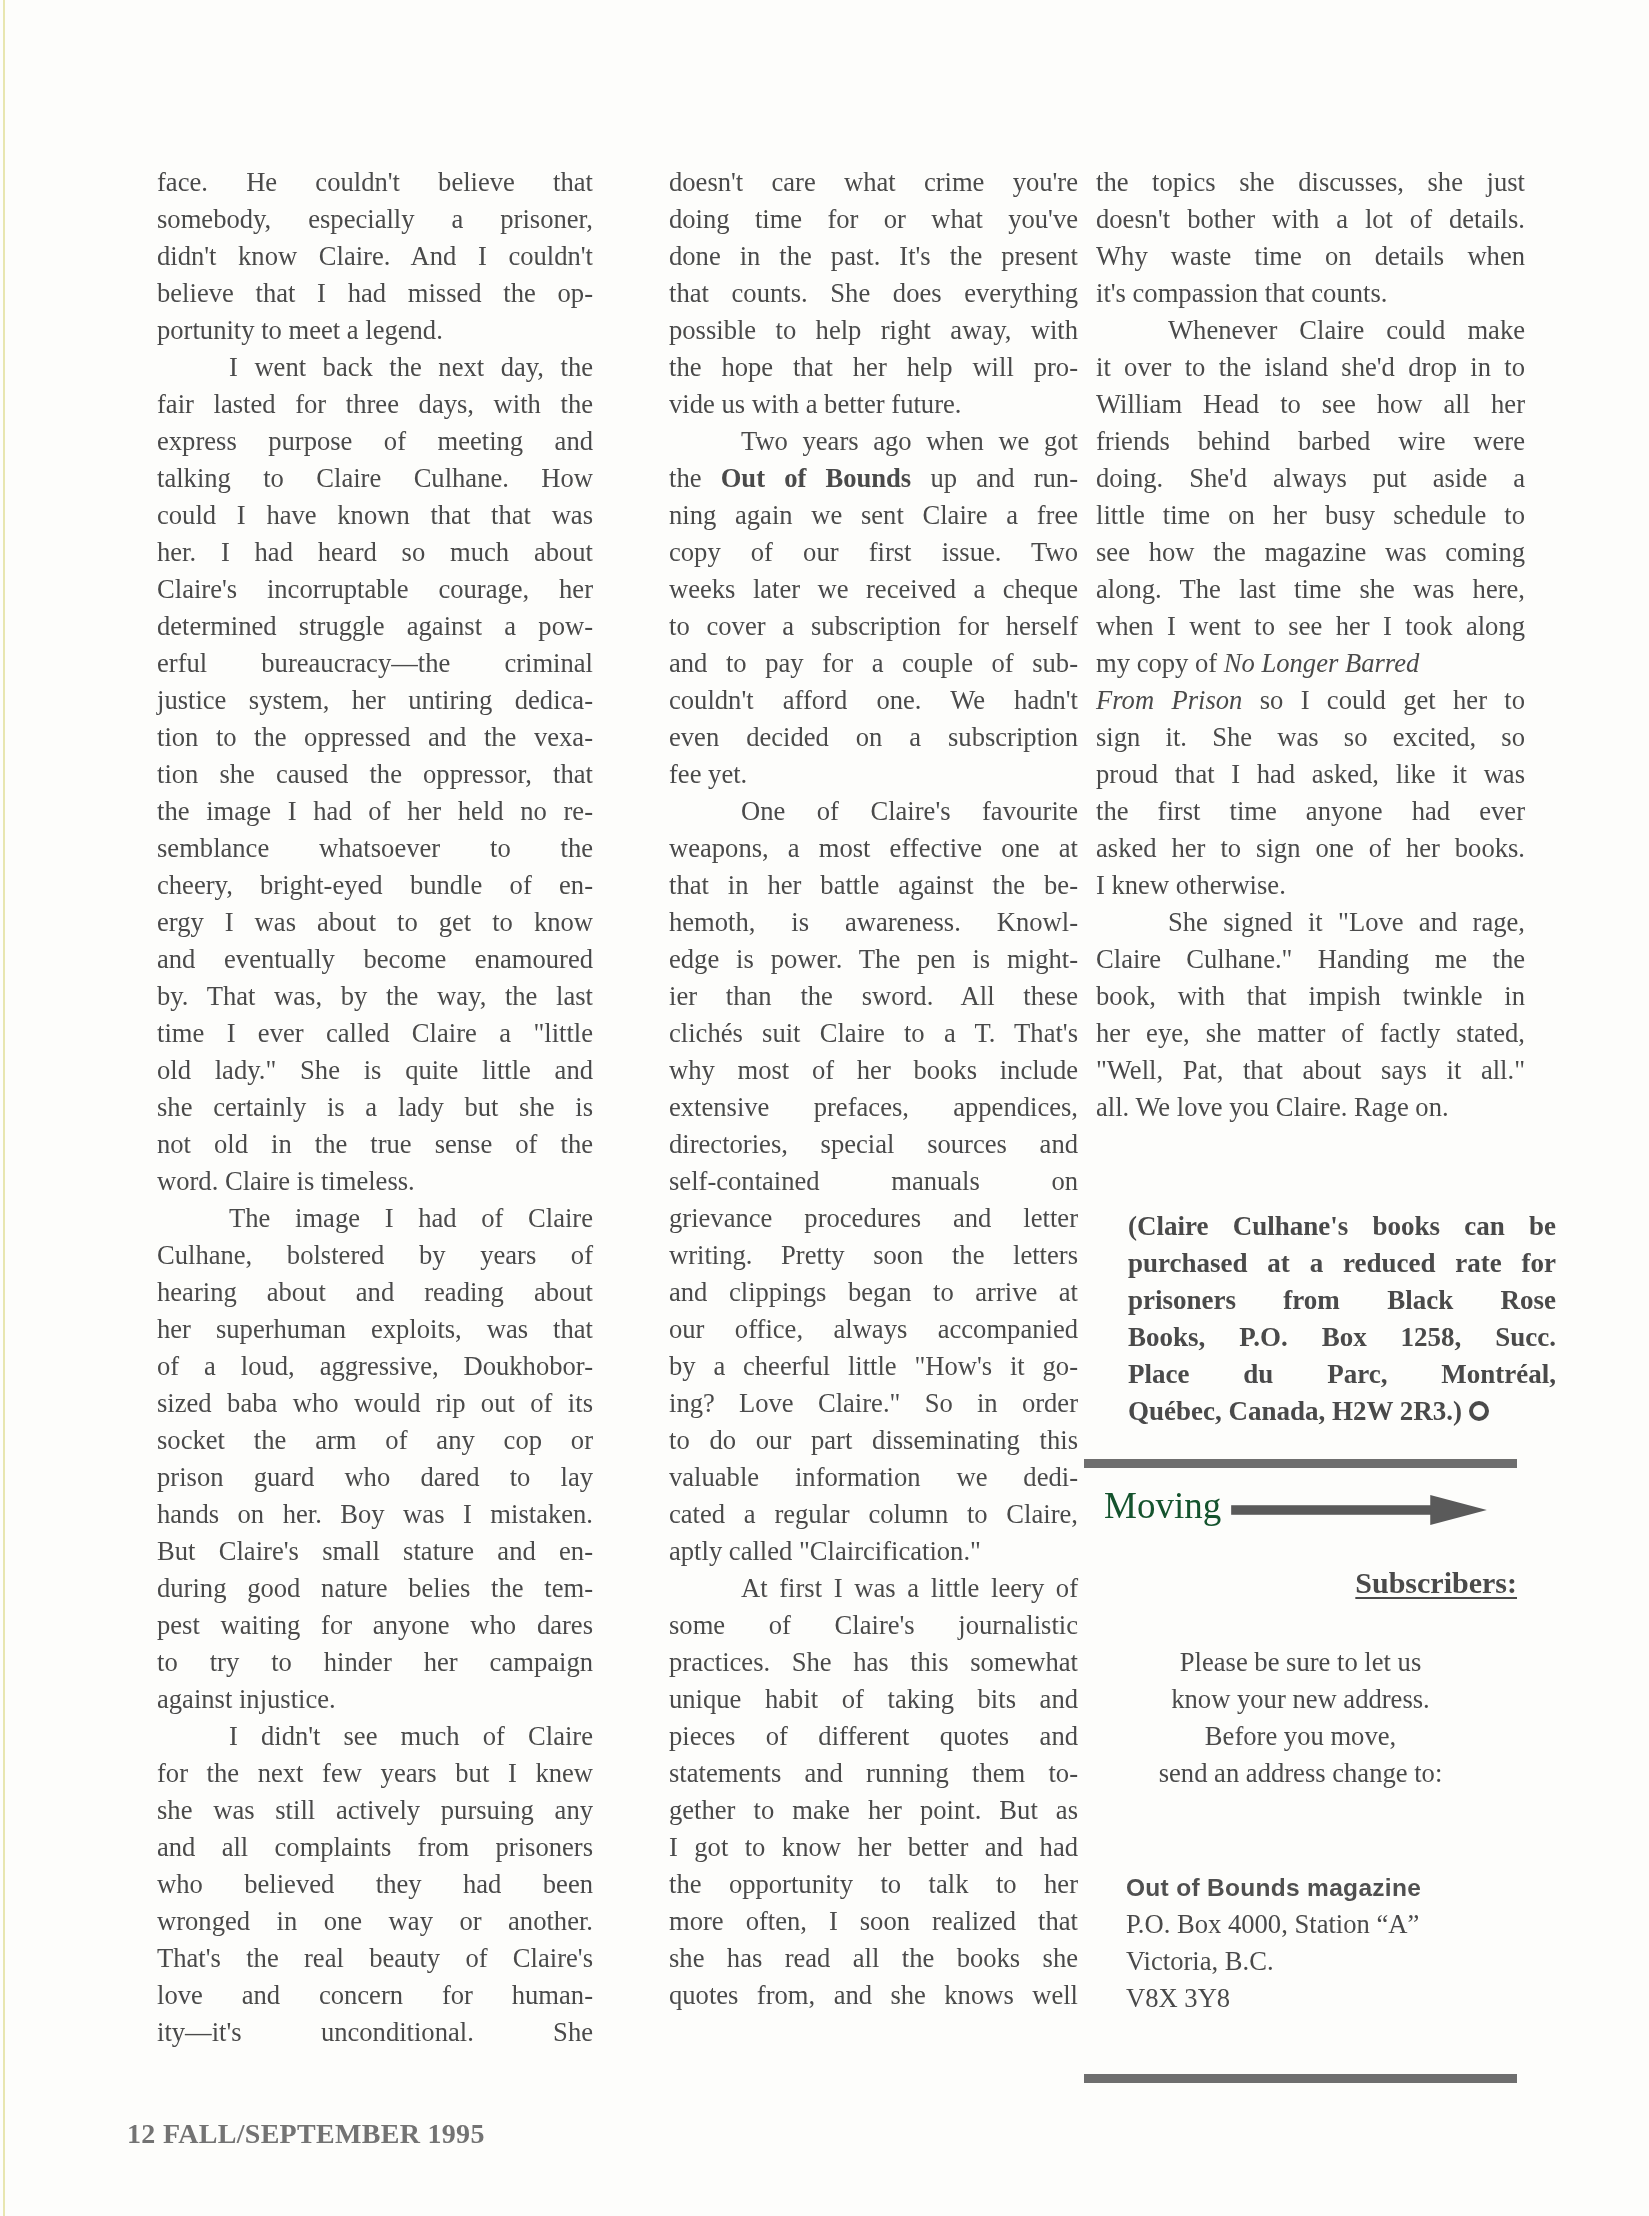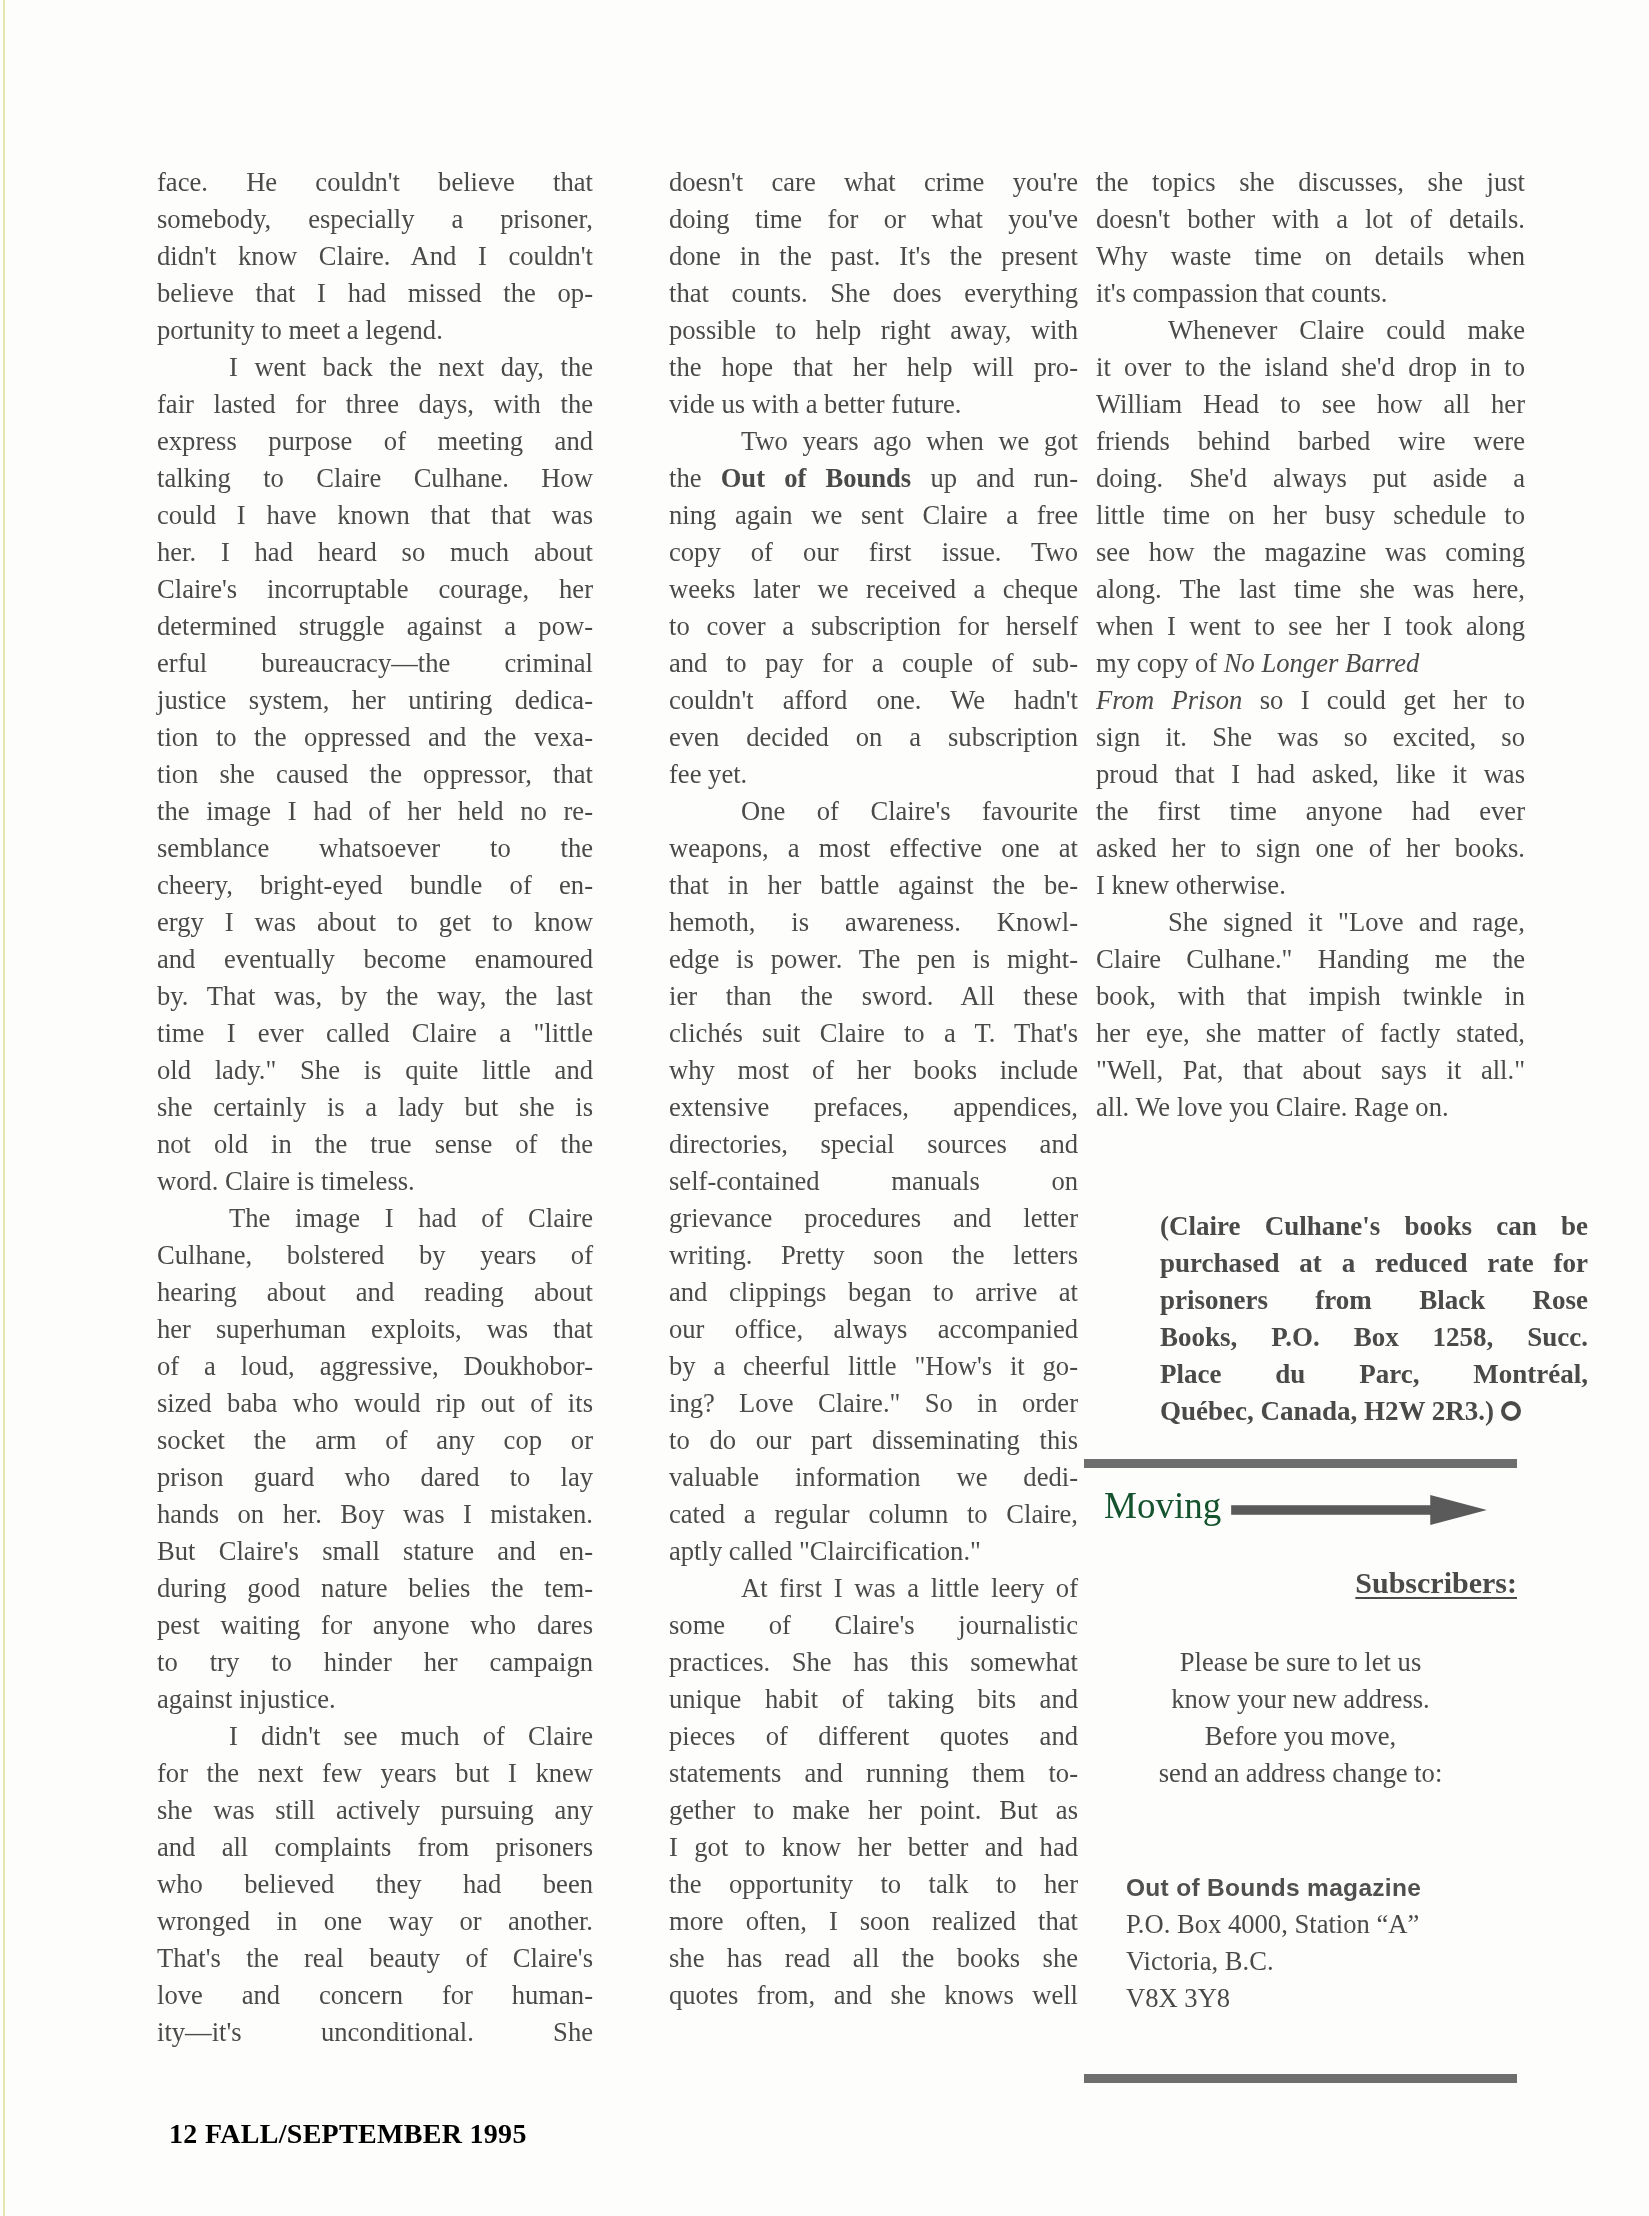--- a/index.html
+++ b/index.html
@@ -23,21 +23,21 @@
   }
   .col .ln.last { text-align-last: left; }
   .col .ln.indent { padding-left: 72px; }
   .col1 { left: 157px; width: 436px; }
   .col2 { left: 641px; width: 409px; margin-left: 28px; }
   .col3 { left: 1096px; width: 429px; }
   .b { font-weight: bold; }
   .i { font-style: italic; }
 
   .note {
-    position: absolute; left: 1160px; top: 1208px; width: 428px;
+    position: absolute; left: 1128px; top: 1208px; width: 428px;
     font-weight: bold; font-size: 27px; line-height: 37px;
   }
   .note .ln { display: block; white-space: nowrap; text-align: justify; text-align-last: justify; }
   .note .ln.last { text-align-last: left; }
   .end-mark {
     display: inline-block; width: 12.3px; height: 12.3px; border: 4.1px solid #4a4a4a;
     border-radius: 50%; vertical-align: -1.4px; margin-left: 6.8px;
   }
 
   .rule {
@@ -71,21 +71,21 @@
     font-size: 26.6px; line-height: 37px;
   }
   .addr .org {
     font-family: Liberation Sans, sans-serif; font-weight: bold; font-size: 24.5px;
     letter-spacing: 0.3px; display: block; color: #505050;
   }
   .addr .ln { display: block; }
 
   .footer {
     position: absolute; left: 127px; top: 2118px;
-    font-weight: bold; font-size: 28px; letter-spacing: 0.3px; color: #000000; margin-left: 42px;
+    font-weight: bold; font-size: 28px; letter-spacing: 0.3px; color: #737373;
   }
 </style>
 </head>
 <body>
 
 <div class="edge-line"></div>
 
 <div class="col col1" id="col1">
     <span class="ln">face.  He couldn't believe that</span>
     <span class="ln">somebody, especially a prisoner,</span>

